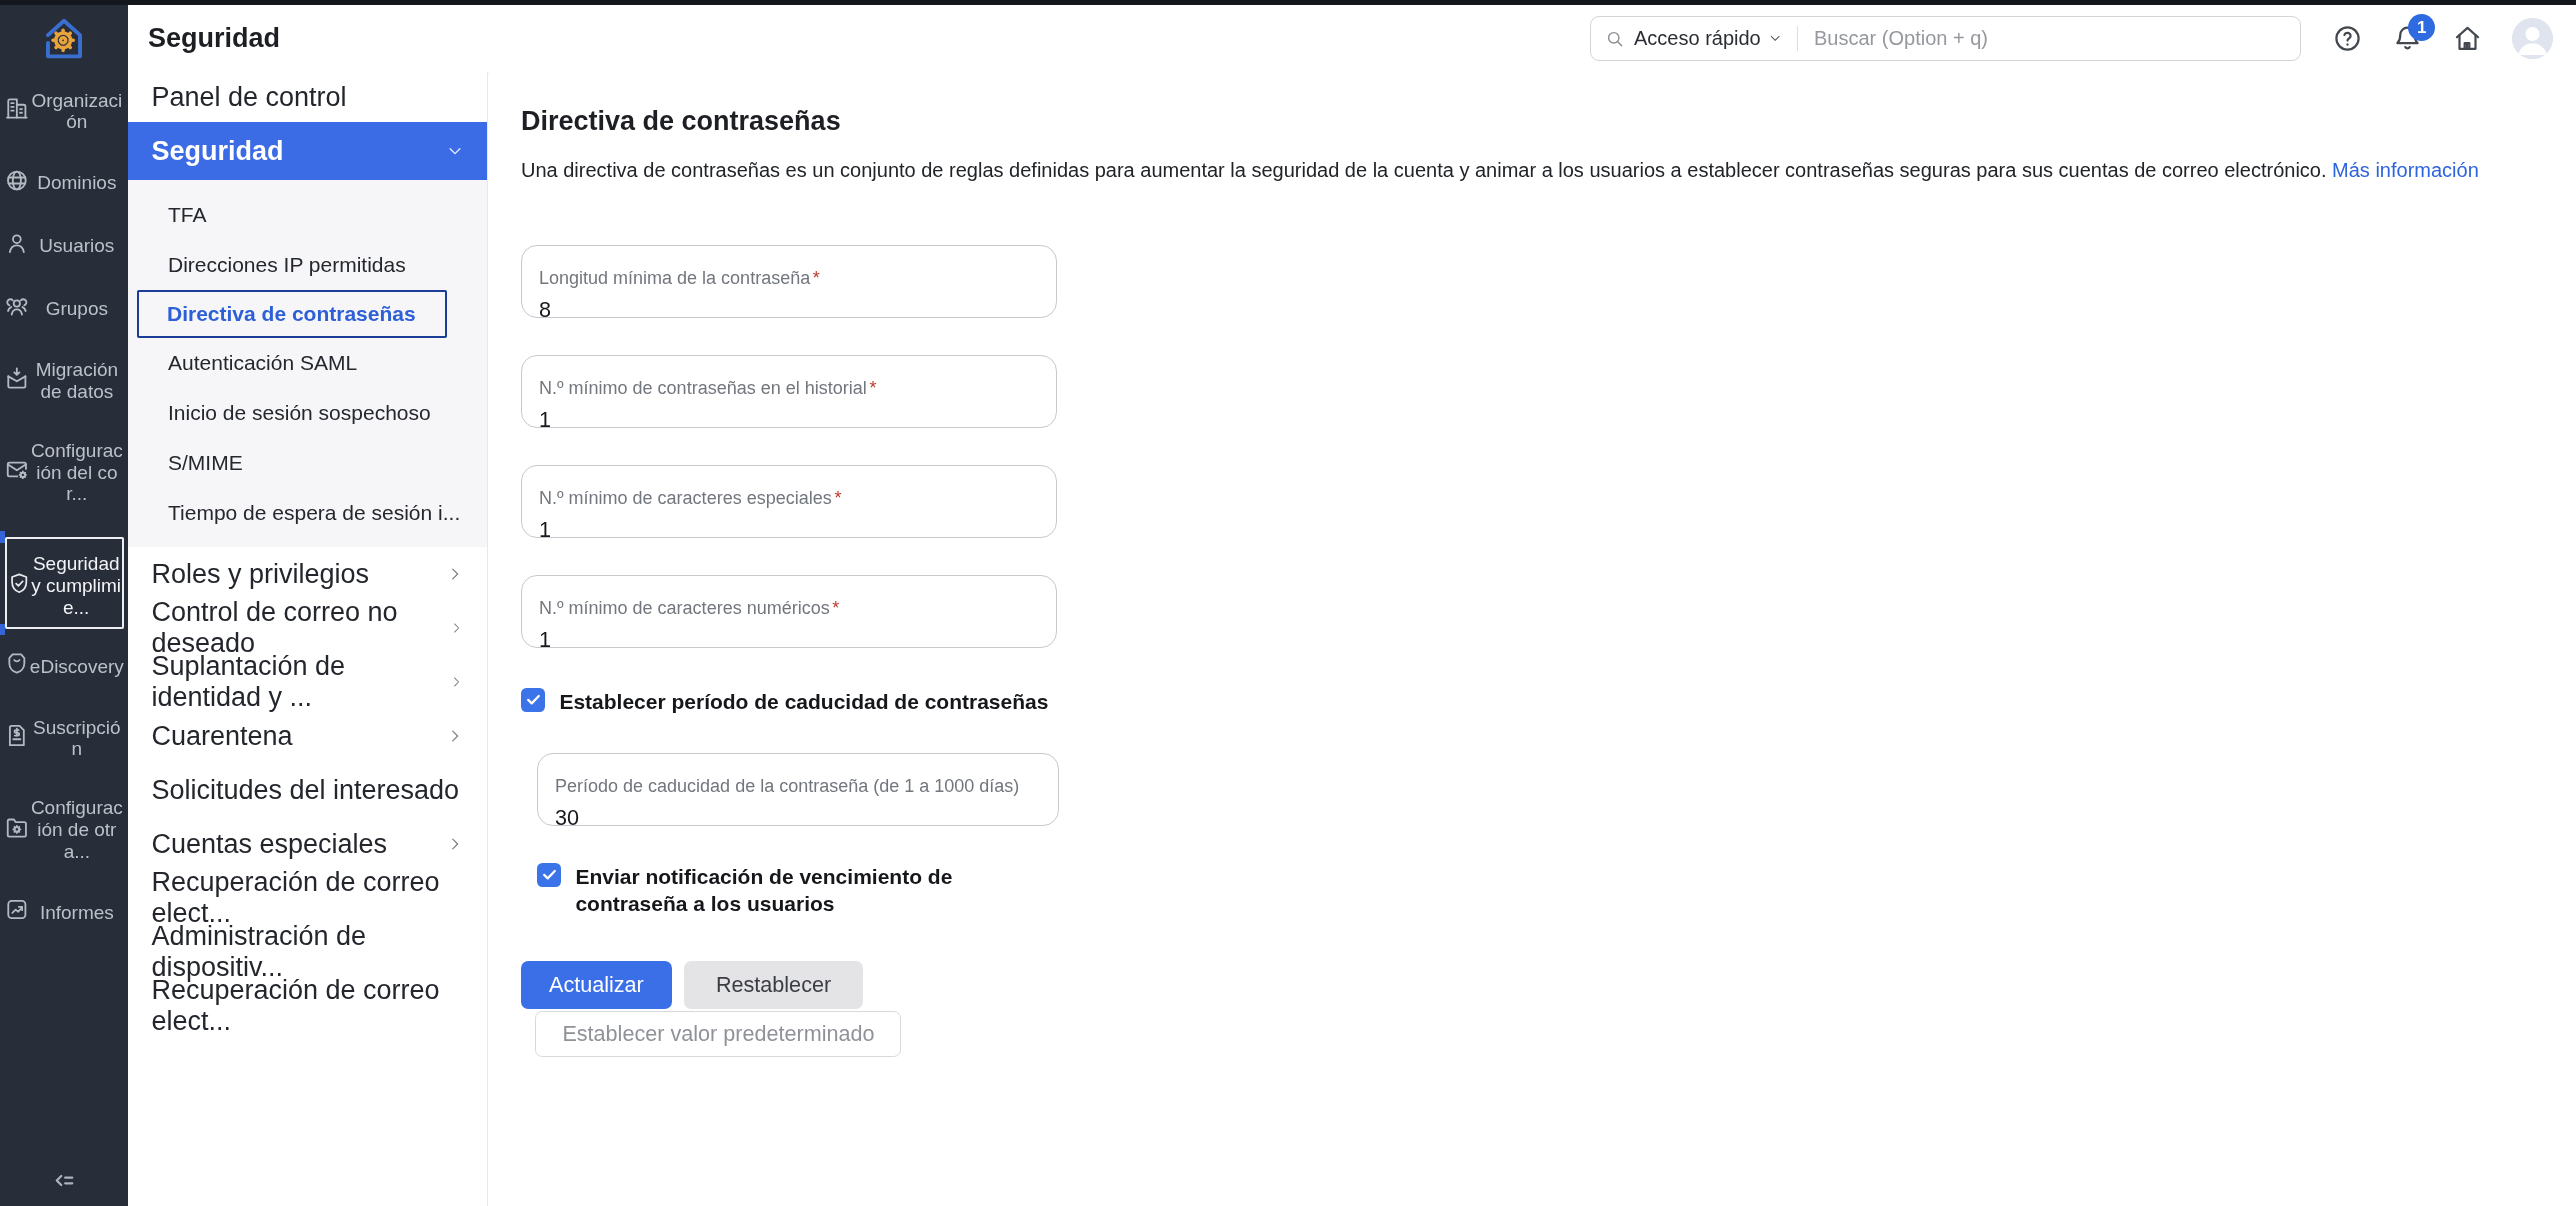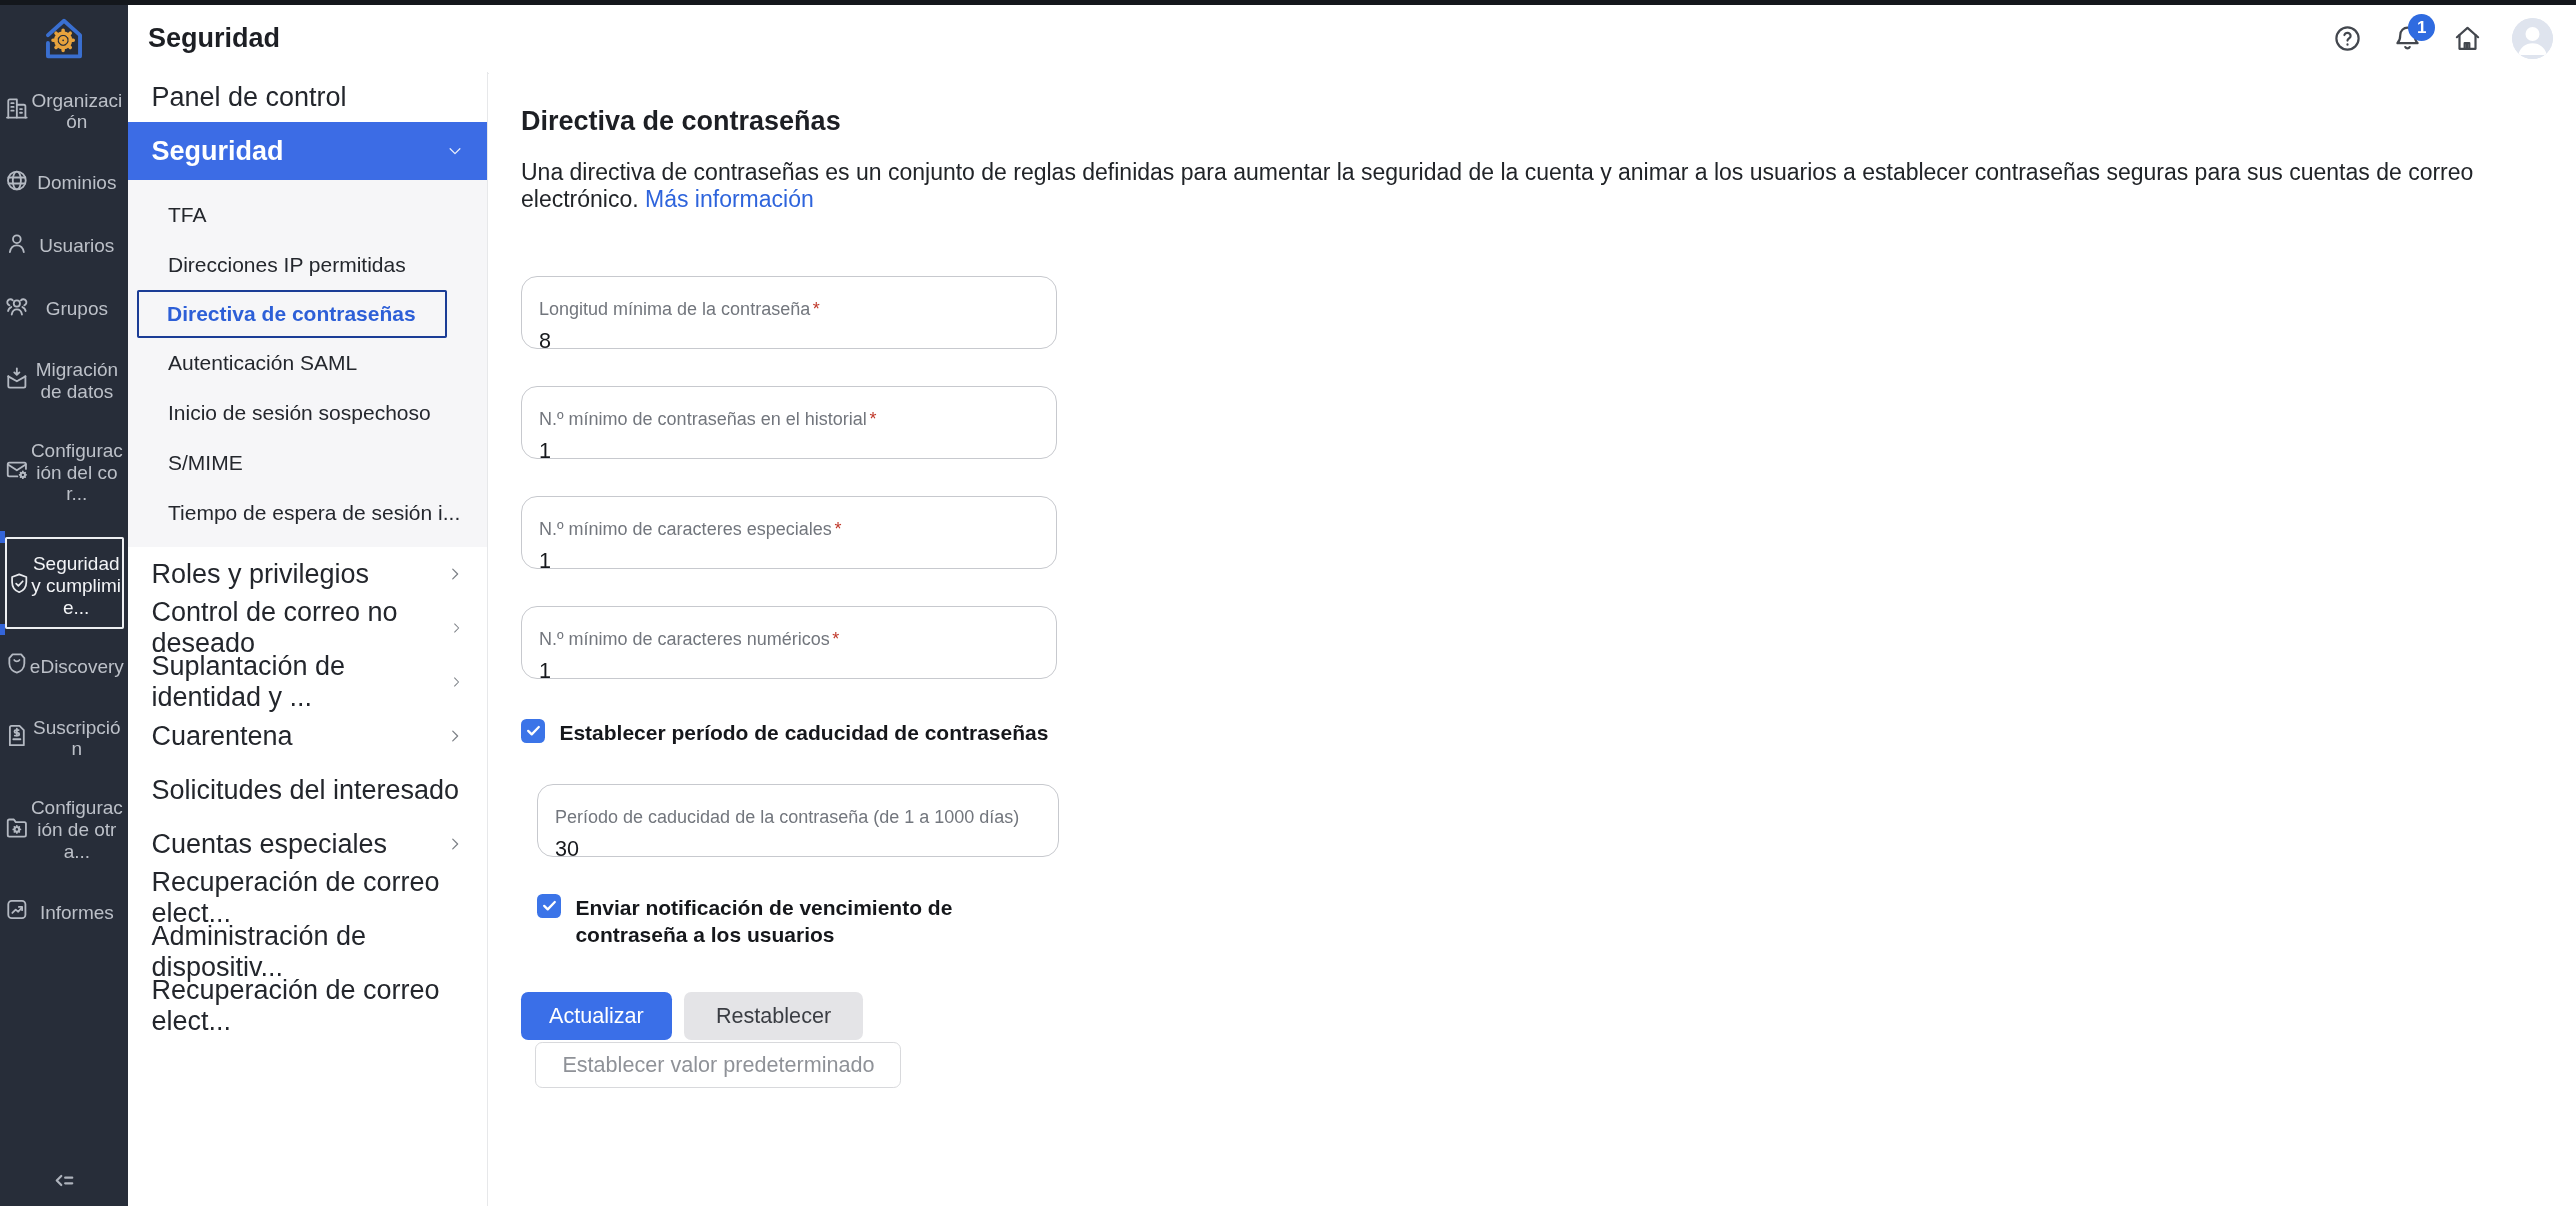--- a/index.html
+++ b/index.html
@@ -52,21 +52,21 @@
   .nav-row .chev-r{width:18px;height:18px;color:#7d8187;}
   .nav-row.blue{height:58px;background:#3c6ce5;color:#fff;font-weight:600;}
   .nav-row.blue .chev-d{width:18px;height:18px;color:#e9eefb;}
   .subgroup{background:#f6f6f8;padding:10px 0 9px;}
   .sub-row{height:50px;display:flex;align-items:center;padding-left:40px;font-size:21px;color:#24272d;cursor:pointer;}
   .sub-row.selected{margin-left:9px;margin-right:40px;border:2.7px solid #1b3d96;border-radius:1.8px;
                     padding-left:28px;height:44px;color:#2d5fd7;font-weight:700;}
   
   .content{position:absolute;left:489px;top:72px;right:0;bottom:0;background:#fff;padding-left:32px;box-sizing:border-box;}
   .content-heading{font-size:27px;font-weight:700;color:#1d1f24;margin:34px 0 0;}
-  .desc{margin-top:21.6px;font-size:23px;color:#212428;max-width:2016px;}
+  .desc{margin-top:21.6px;font-size:20px;color:#212428;max-width:2016px;}
   .learn-more{color:#2e64dc;cursor:pointer;text-decoration:none;}
   .form{margin-top:63px;}
   .field{width:536px;height:73px;border:1.4px solid #c7c9ce;border-radius:16px;box-sizing:border-box;
          padding:22px 17px;margin-bottom:37px;background:#fff;cursor:text;}
   .field .flabel{font-size:18px;color:#72767d;}
   .req{color:#c0392b;margin-left:2.7px;}
   .field .fvalue{font-size:21.6px;color:#17191d;margin-top:8px;}
   .cb-row{display:flex;align-items:flex-start;gap:14.4px;margin-top:40px;cursor:pointer;}
   .cb{width:24px;height:24px;border-radius:5.4px;background:#3b74e8;display:flex;align-items:center;justify-content:center;flex:0 0 auto;}
   .cb svg{width:17px;height:17px;}
@@ -231,20 +231,38 @@
         <path d="M9.5 8.5L6 12l3.5 3.5"></path>
             <path d="M12.5 9.8h5.5M12.5 14.2h5.5"></path>
           </g>
       </svg>
     </div>
   </div>
 
   <div class="header">
     <div class="page-title">Seguridad</div>
     <div class="header-right">
+      <div class="searchbox">
+        <svg class="sic" viewBox="0 0 24 24">
+            <g class="ln">
+          <circle cx="10.5" cy="10.5" r="6.2"></circle>
+              <path d="M15.2 15.2L20 20"></path>
+            </g>
+        </svg>
+        <div class="qa">
+          <span class="qa-label">Acceso rápido</span>
+          <svg class="chev" viewBox="0 0 24 24">
+              <g class="ln" stroke-width="2.4">
+            <path d="M5.5 9l6.5 6.5L18.5 9"></path>
+              </g>
+          </svg>
+        </div>
+        <div class="search-divider"></div>
+        <input class="search-input" type="text" placeholder="Buscar (Option + q)" style="">
+      </div>
       <div class="hicons">
         <div class="hbtn">
           <svg viewBox="0 0 24 24">
               <g class="ln">
             <circle cx="12" cy="12" r="8.6"></circle>
             <path d="M9.6 9.3A2.5 2.5 0 0 1 12 7.6a2.4 2.4 0 0 1 2.4 2.4c0 1.7-2.4 2-2.4 3.6"></path>
             <path d="M12 16.6v.2"></path>
               </g>
           </svg>
         </div>

